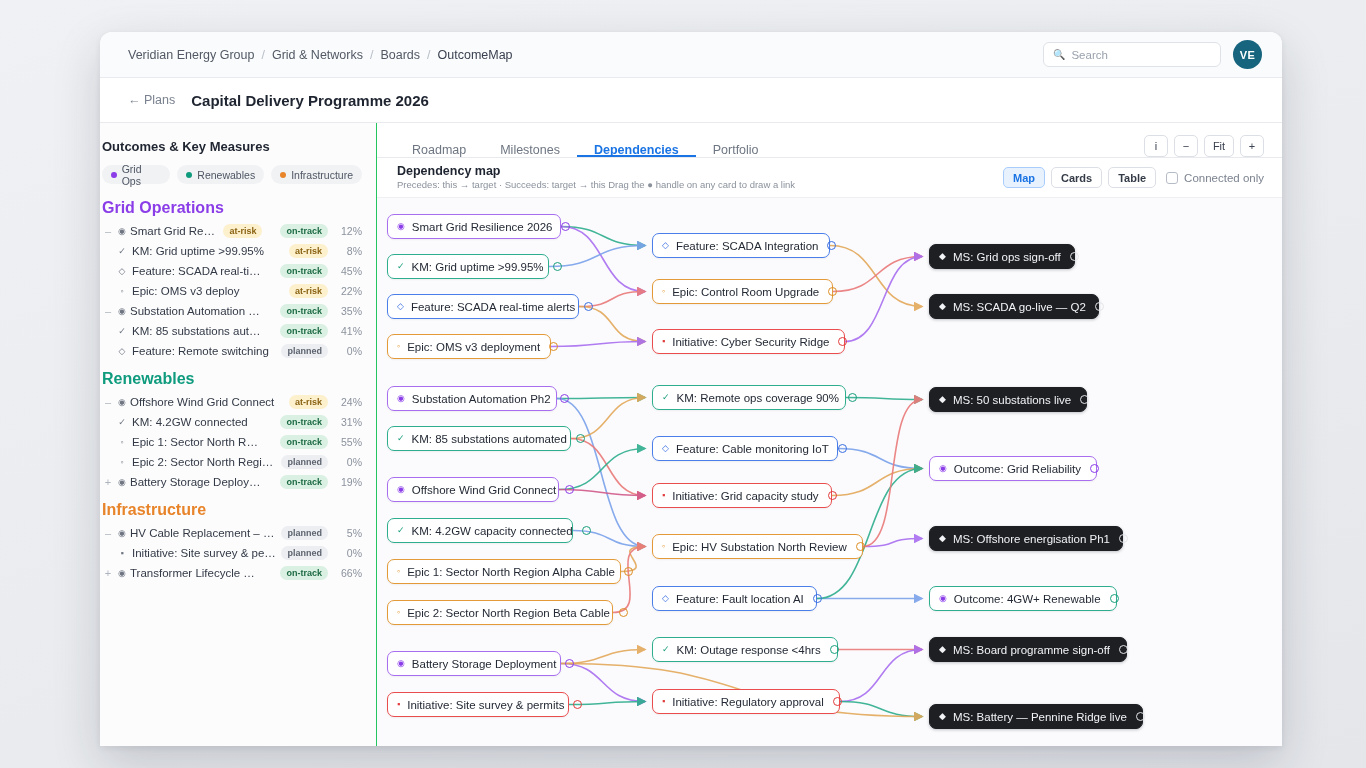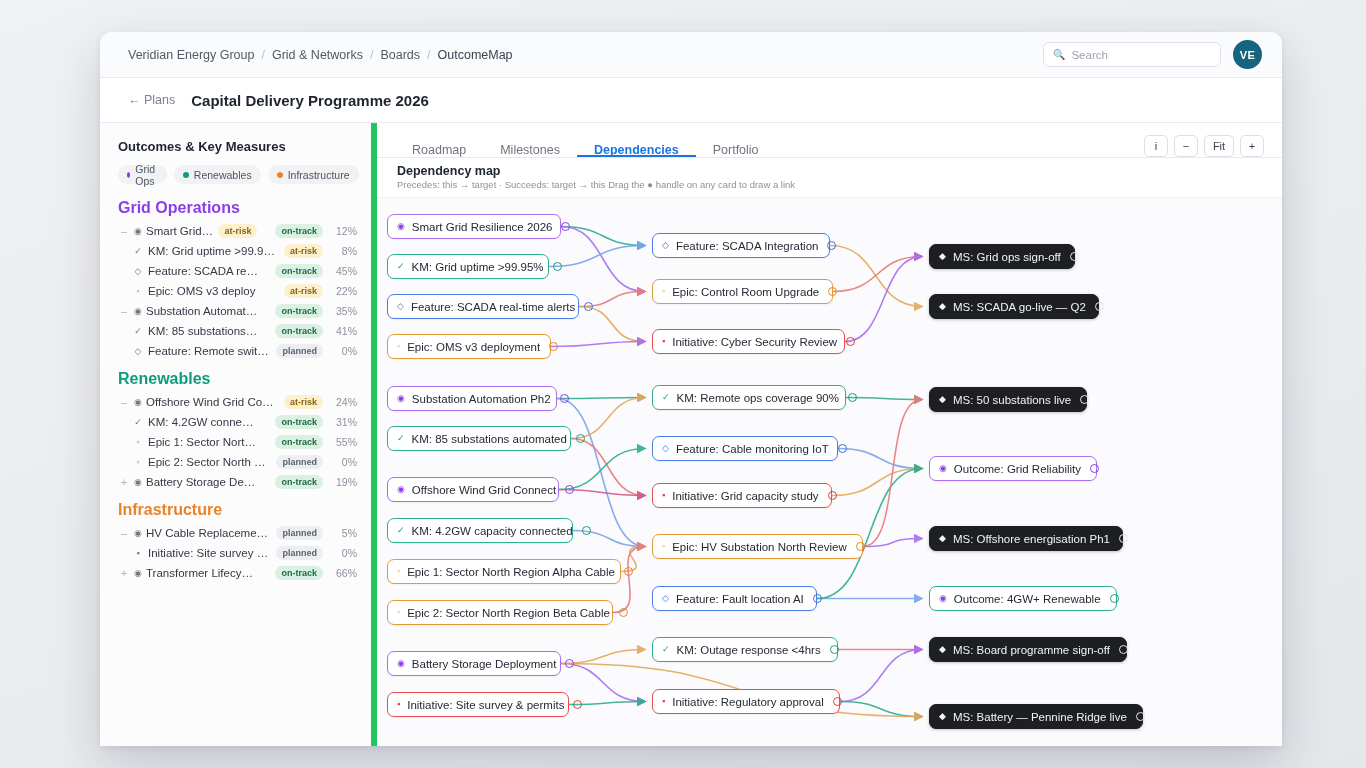--- a/index.html
+++ b/index.html
@@ -75,23 +75,23 @@
     font-weight: 600;
   }
   .kebab { font-size: 15px; color: #7a828f; padding: 0 5px; letter-spacing: 1px; line-height: 1;}
 
   
   .body { flex: 1; display: flex; min-height: 0; }
 
   
   .sidebar {
     width: 277px; flex: 0 0 277px;
-    border-right: 6px solid #22c55e;
+    border-right: 1px solid #22c55e;
     background: #fcfcfd;
-    padding: 16px 14px 0 18px;
+    padding: 16px 14px 0 2px;
     overflow: hidden;
   }
   .side-title { font-size: 13px; font-weight: bold; color: #1e2430; margin-bottom: 11px; }
   .legend { display: flex; gap: 7px; margin-bottom: 15px; }
   .pill {
     height: 19px; border-radius: 10px; background: #f1f2f4;
     display: flex; align-items: center; gap: 5px; padding: 0 9px;
     font-size: 10.5px; color: #4e5663;
   }
   .dot { width: 6px; height: 6px; border-radius: 50%; }
@@ -362,20 +362,31 @@
           <div class="sq">−</div>
           <div class="sq wide">Fit</div>
           <div class="sq">+</div>
         </div>
       </div>
 
       <div class="maphead">
         <div>
           <div class="mh-title">Dependency map</div>
           <div class="mh-sub">Precedes: this → target  ·  Succeeds: target → this   Drag the ● handle on any card to draw a link</div>
+        </div>
+        <div class="maphead-right">
+          <div id="views-host" style="display:flex;gap:6px">
+              <div class="seg on">Map</div>
+              <div class="seg">Cards</div>
+              <div class="seg">Table</div>
+            </div>
+          <div class="chk">
+            <span class="chkbox"></span>
+            <span>Connected only</span>
+          </div>
         </div>
       </div>
 
       <div class="canvas">
         <svg id="edges">
             <defs>
               <marker id="ah0" markerWidth="6" markerHeight="6" refX="5" refY="3" orient="auto">
                 <path d="M0,0 L6,3 L0,6 Z" fill="#2fae8e"></path>
               </marker>
               <marker id="ah1" markerWidth="6" markerHeight="6" refX="5" refY="3" orient="auto">
@@ -571,21 +582,21 @@
               <span style="flex:1">Feature: SCADA Integration</span>
               <span class="handle"></span>
             </div>
             <div class="card c-epic" style="left: 275px; top: 81px; width: 181px;">
               <span class="glyph">◦</span>
               <span style="flex:1">Epic: Control Room Upgrade</span>
               <span class="handle"></span>
             </div>
             <div class="card c-init" style="left: 275px; top: 131px; width: 193px;">
               <span class="glyph">▪</span>
-              <span style="flex:1">Initiative: Cyber Security Review</span>
+              <span style="flex:1">Initiative: Cyber Security Ridge</span>
               <span class="handle"></span>
             </div>
             <div class="card c-km" style="left: 275px; top: 187px; width: 194px;">
               <span class="glyph">✓</span>
               <span style="flex:1">KM: Remote ops coverage 90%</span>
               <span class="handle"></span>
             </div>
             <div class="card c-feature" style="left: 275px; top: 238px; width: 186px;">
               <span class="glyph">◇</span>
               <span style="flex:1">Feature: Cable monitoring IoT</span>

